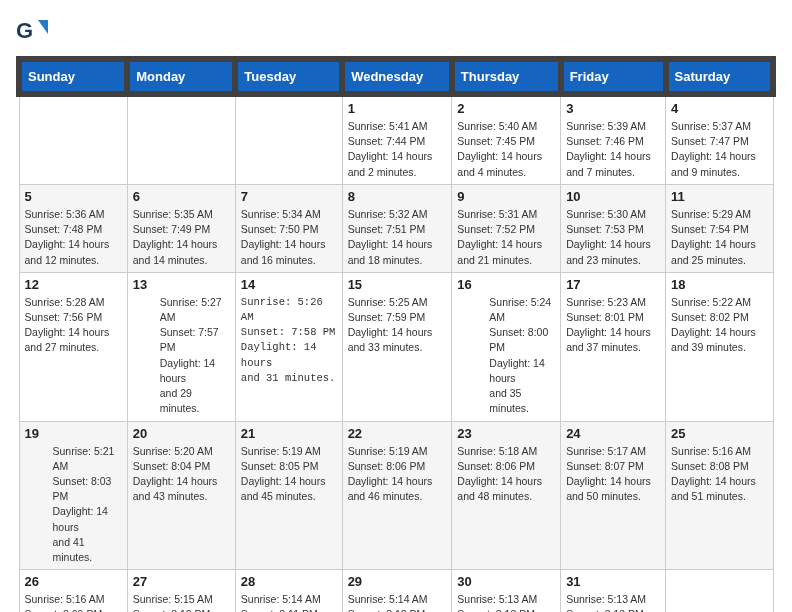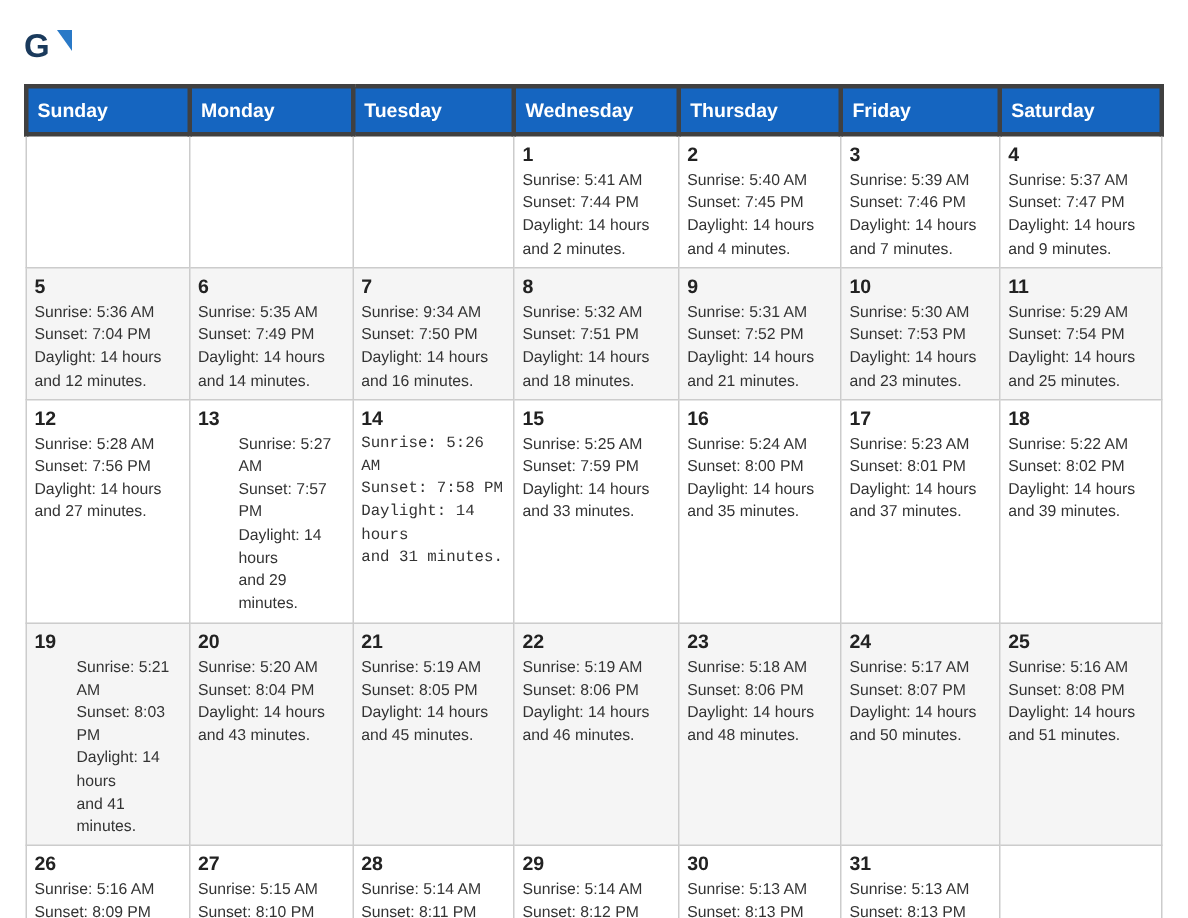--- a/index.html
+++ b/index.html
@@ -39,21 +39,21 @@
       border-collapse: collapse;
       font-size: 11px;
     }
     thead tr th {
       background-color: #1565c0;
       color: #fff;
       text-align: left;
       padding: 7px 6px;
       font-size: 13px;
       font-weight: bold;
-      border: 3px solid #404040;
+      border: 6px solid #404040;
     }
     tbody tr td {
       border: 1px solid #ccc;
       padding: 4px 5px;
       vertical-align: top;
       width: 113px;
       min-height: 80px;
       height: 84px;
     }
     tbody tr:nth-child(even) td {
@@ -142,34 +142,34 @@
           <div class="day-info" style="white-space: pre-line;">Sunrise: 5:37 AM
 Sunset: 7:47 PM
 Daylight: 14 hours
 and 9 minutes.</div>
         </td>
       </tr>
       <tr>
         <td>
           <span class="day-num">5</span>
           <div class="day-info" style="white-space: pre-line;">Sunrise: 5:36 AM
-Sunset: 7:04 PM
+Sunset: 7:48 PM
 Daylight: 14 hours
 and 12 minutes.</div>
         </td>
         <td>
           <span class="day-num">6</span>
           <div class="day-info" style="white-space: pre-line;">Sunrise: 5:35 AM
 Sunset: 7:49 PM
 Daylight: 14 hours
 and 14 minutes.</div>
         </td>
         <td>
           <span class="day-num">7</span>
-          <div class="day-info" style="white-space: pre-line;">Sunrise: 9:34 AM
+          <div class="day-info" style="white-space: pre-line;">Sunrise: 5:34 AM
 Sunset: 7:50 PM
 Daylight: 14 hours
 and 16 minutes.</div>
         </td>
         <td>
           <span class="day-num">8</span>
           <div class="day-info" style="white-space: pre-line;">Sunrise: 5:32 AM
 Sunset: 7:51 PM
 Daylight: 14 hours
 and 18 minutes.</div>
@@ -220,21 +220,21 @@
         </td>
         <td>
           <span class="day-num">15</span>
           <div class="day-info" style="white-space: pre-line;">Sunrise: 5:25 AM
 Sunset: 7:59 PM
 Daylight: 14 hours
 and 33 minutes.</div>
         </td>
         <td>
           <span class="day-num">16</span>
-          <div class="day-info" style="white-space: pre-line;">Sunrise: 5:24 AM
+          <div class="day-info" style="white-space: pre-line; margin-left: 32px;">Sunrise: 5:24 AM
 Sunset: 8:00 PM
 Daylight: 14 hours
 and 35 minutes.</div>
         </td>
         <td>
           <span class="day-num">17</span>
           <div class="day-info" style="white-space: pre-line;">Sunrise: 5:23 AM
 Sunset: 8:01 PM
 Daylight: 14 hours
 and 37 minutes.</div>

